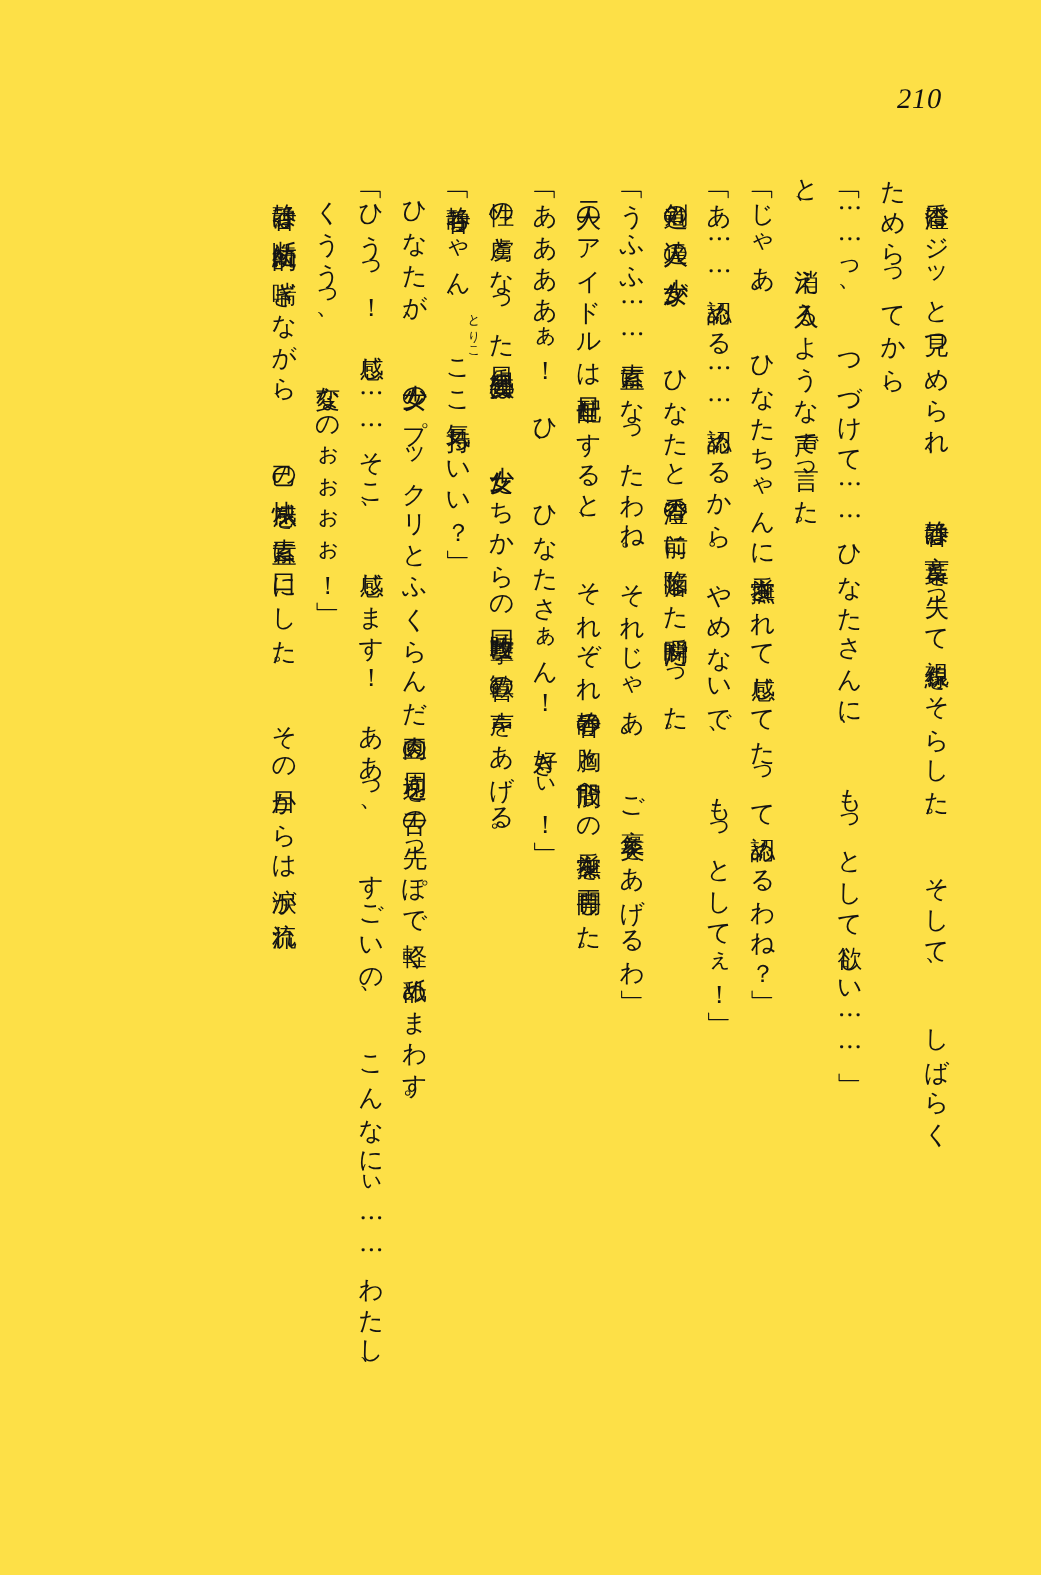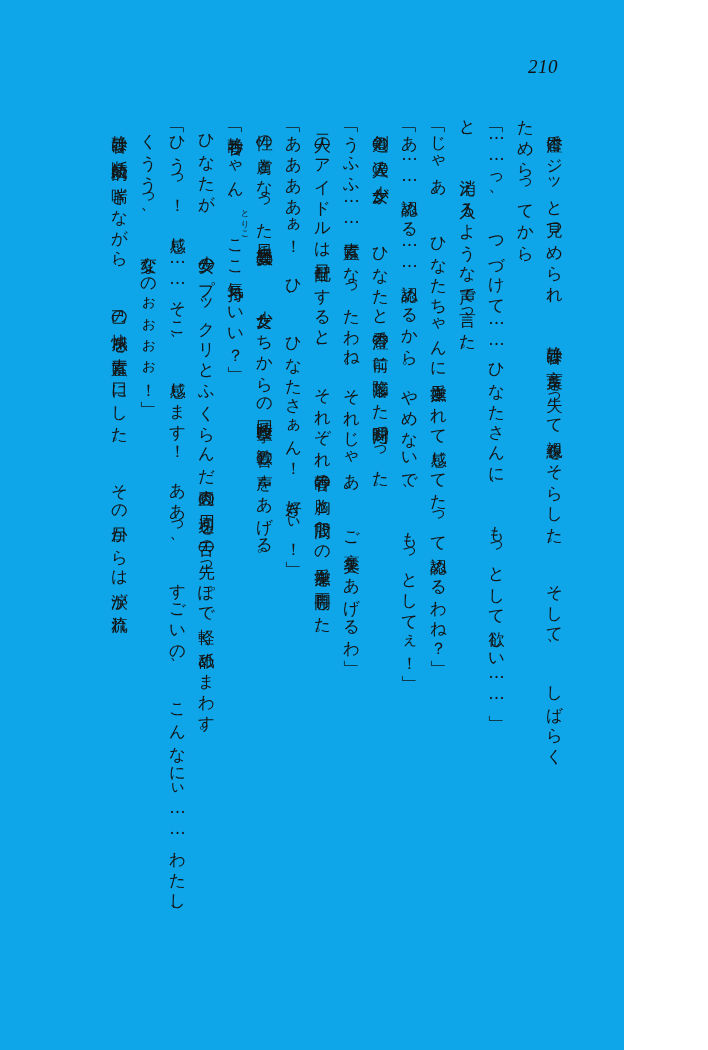--- a/index.html
+++ b/index.html
@@ -6,23 +6,23 @@
     margin: 0;
     padding: 0;
     background: #ffffff;
   }
   body {
     font-family: "Liberation Serif", "DejaVu Serif", serif;
     color: #1a1a1a;
   }
   .page {
     position: relative;
-    width: 624px;
+    width: 694px;
     height: 1050px;
-    background: #0ea5e9;
+    background: #fde047;
     overflow: hidden;
     box-sizing: border-box;
   }
   .page-number {
     position: absolute;
     top: 56px;
     right: 66px;
     font-family: "Liberation Serif", "DejaVu Serif", serif;
     font-style: italic;
     font-size: 19px;

